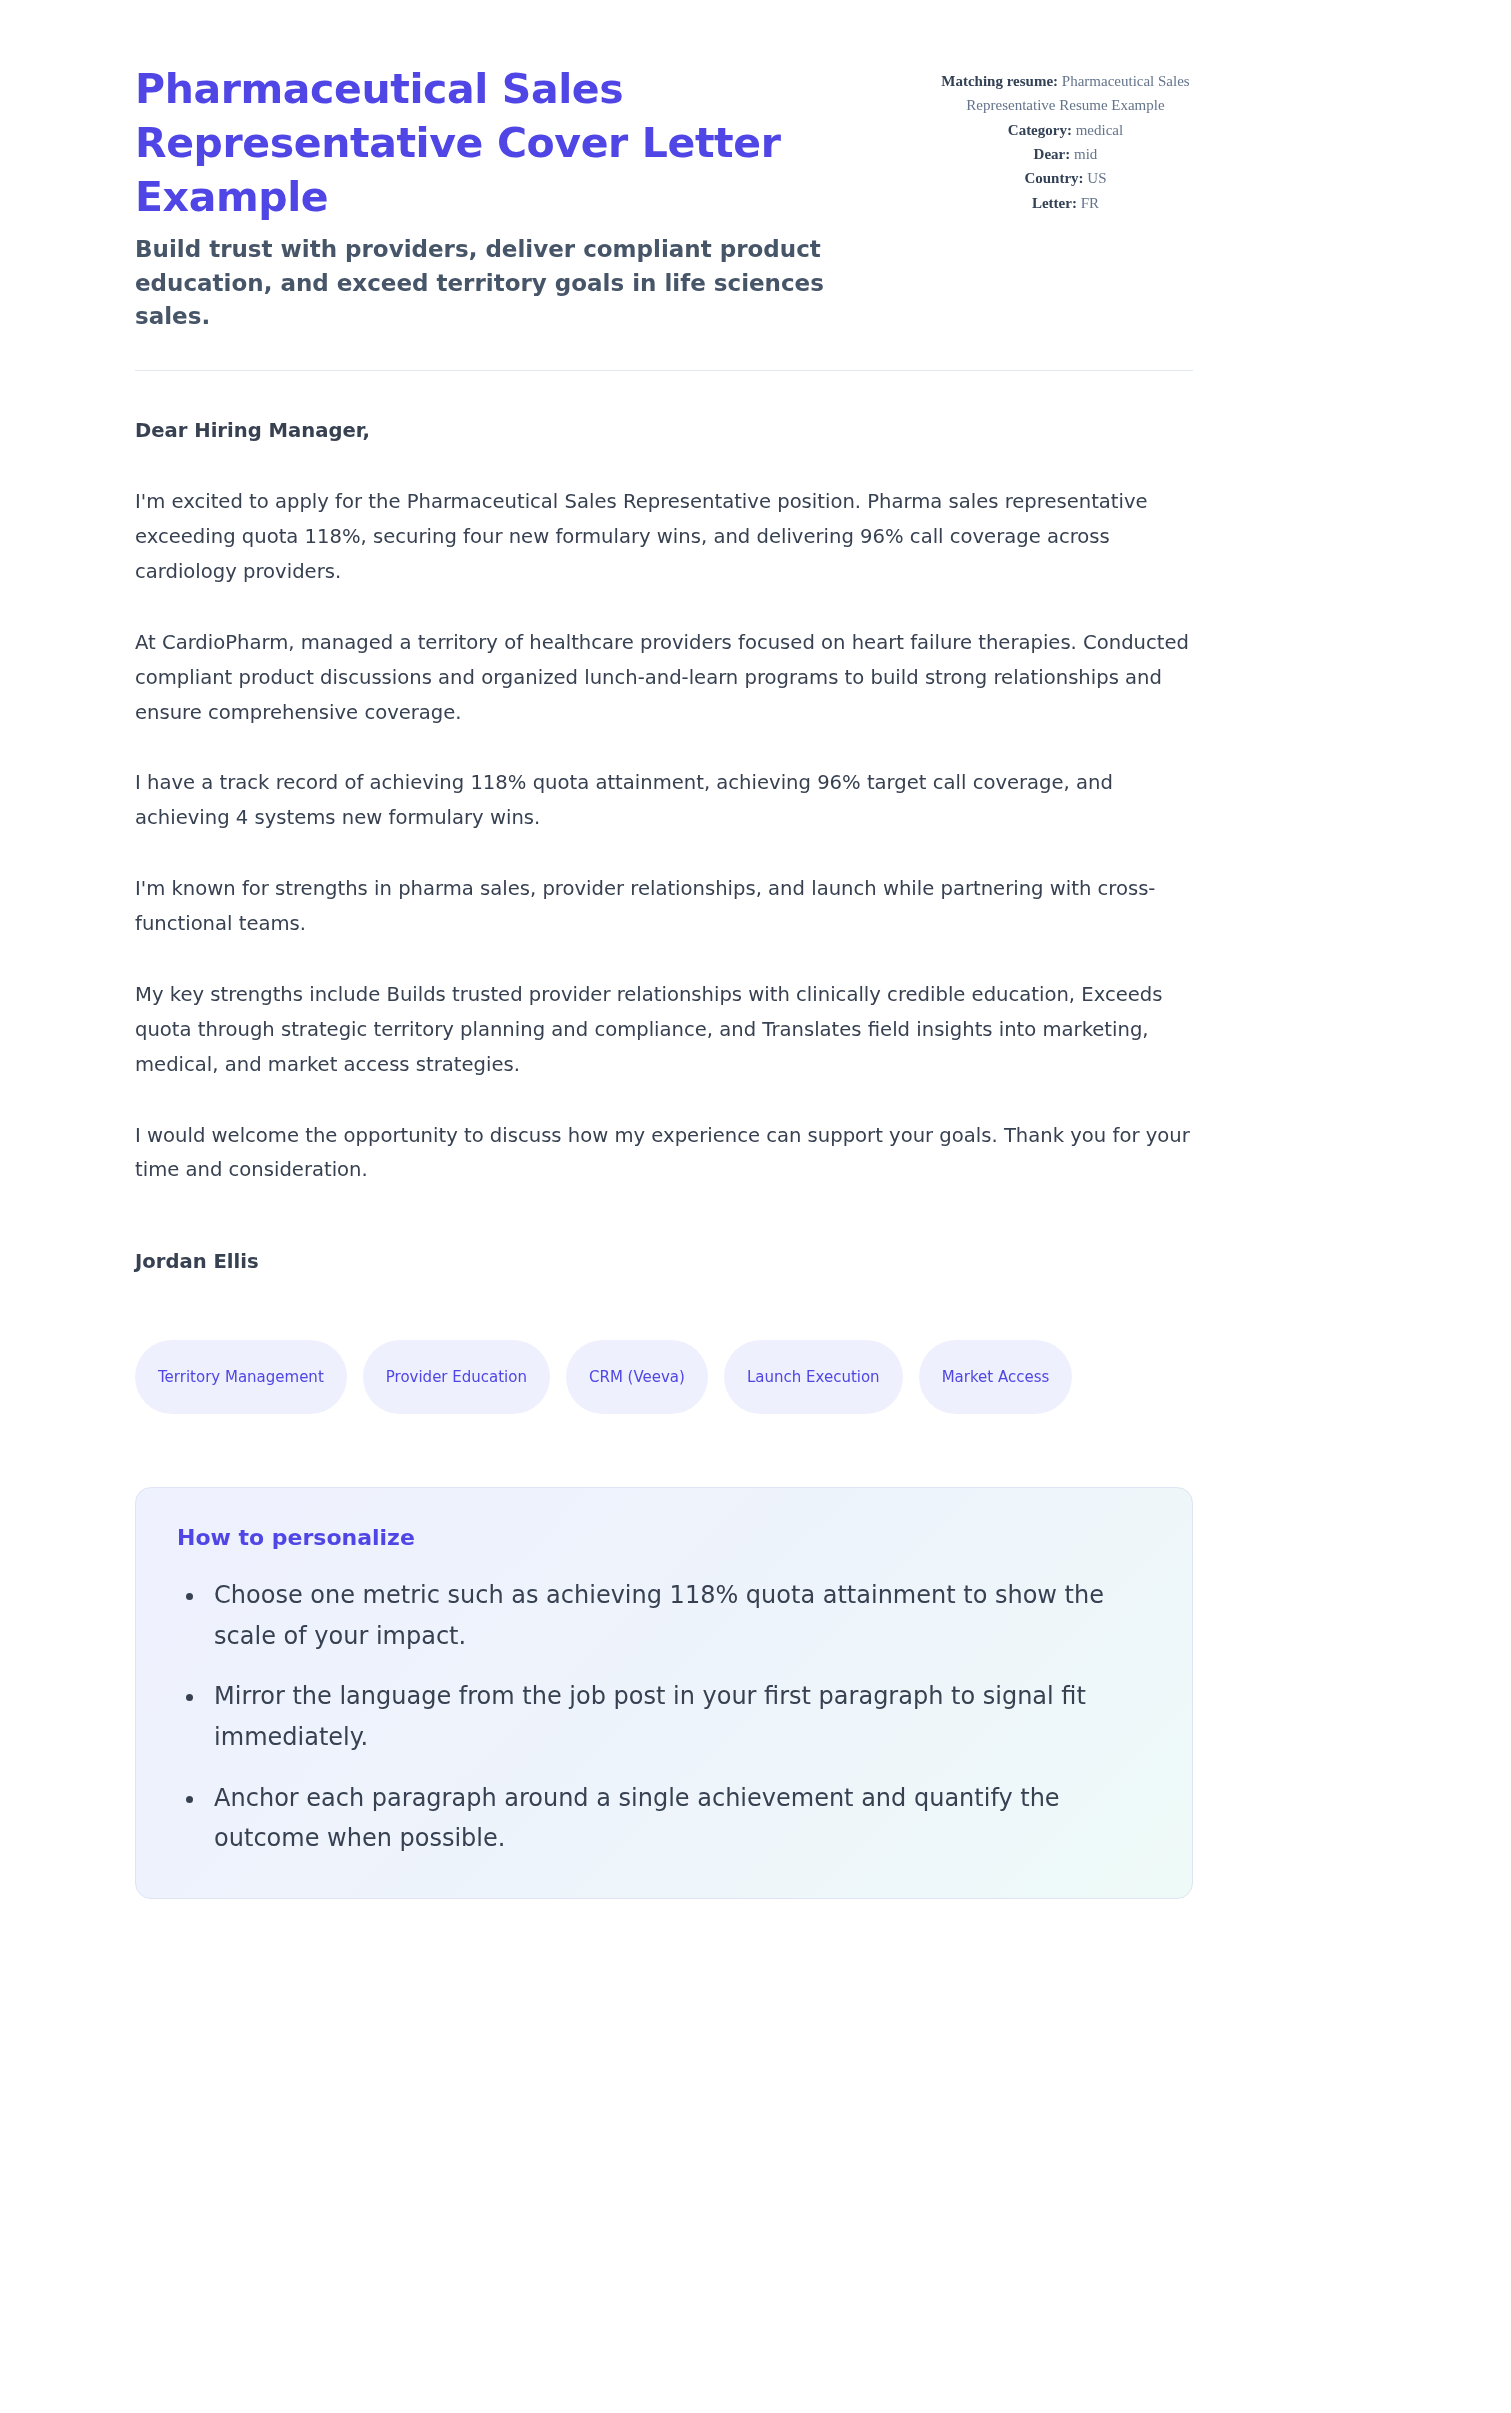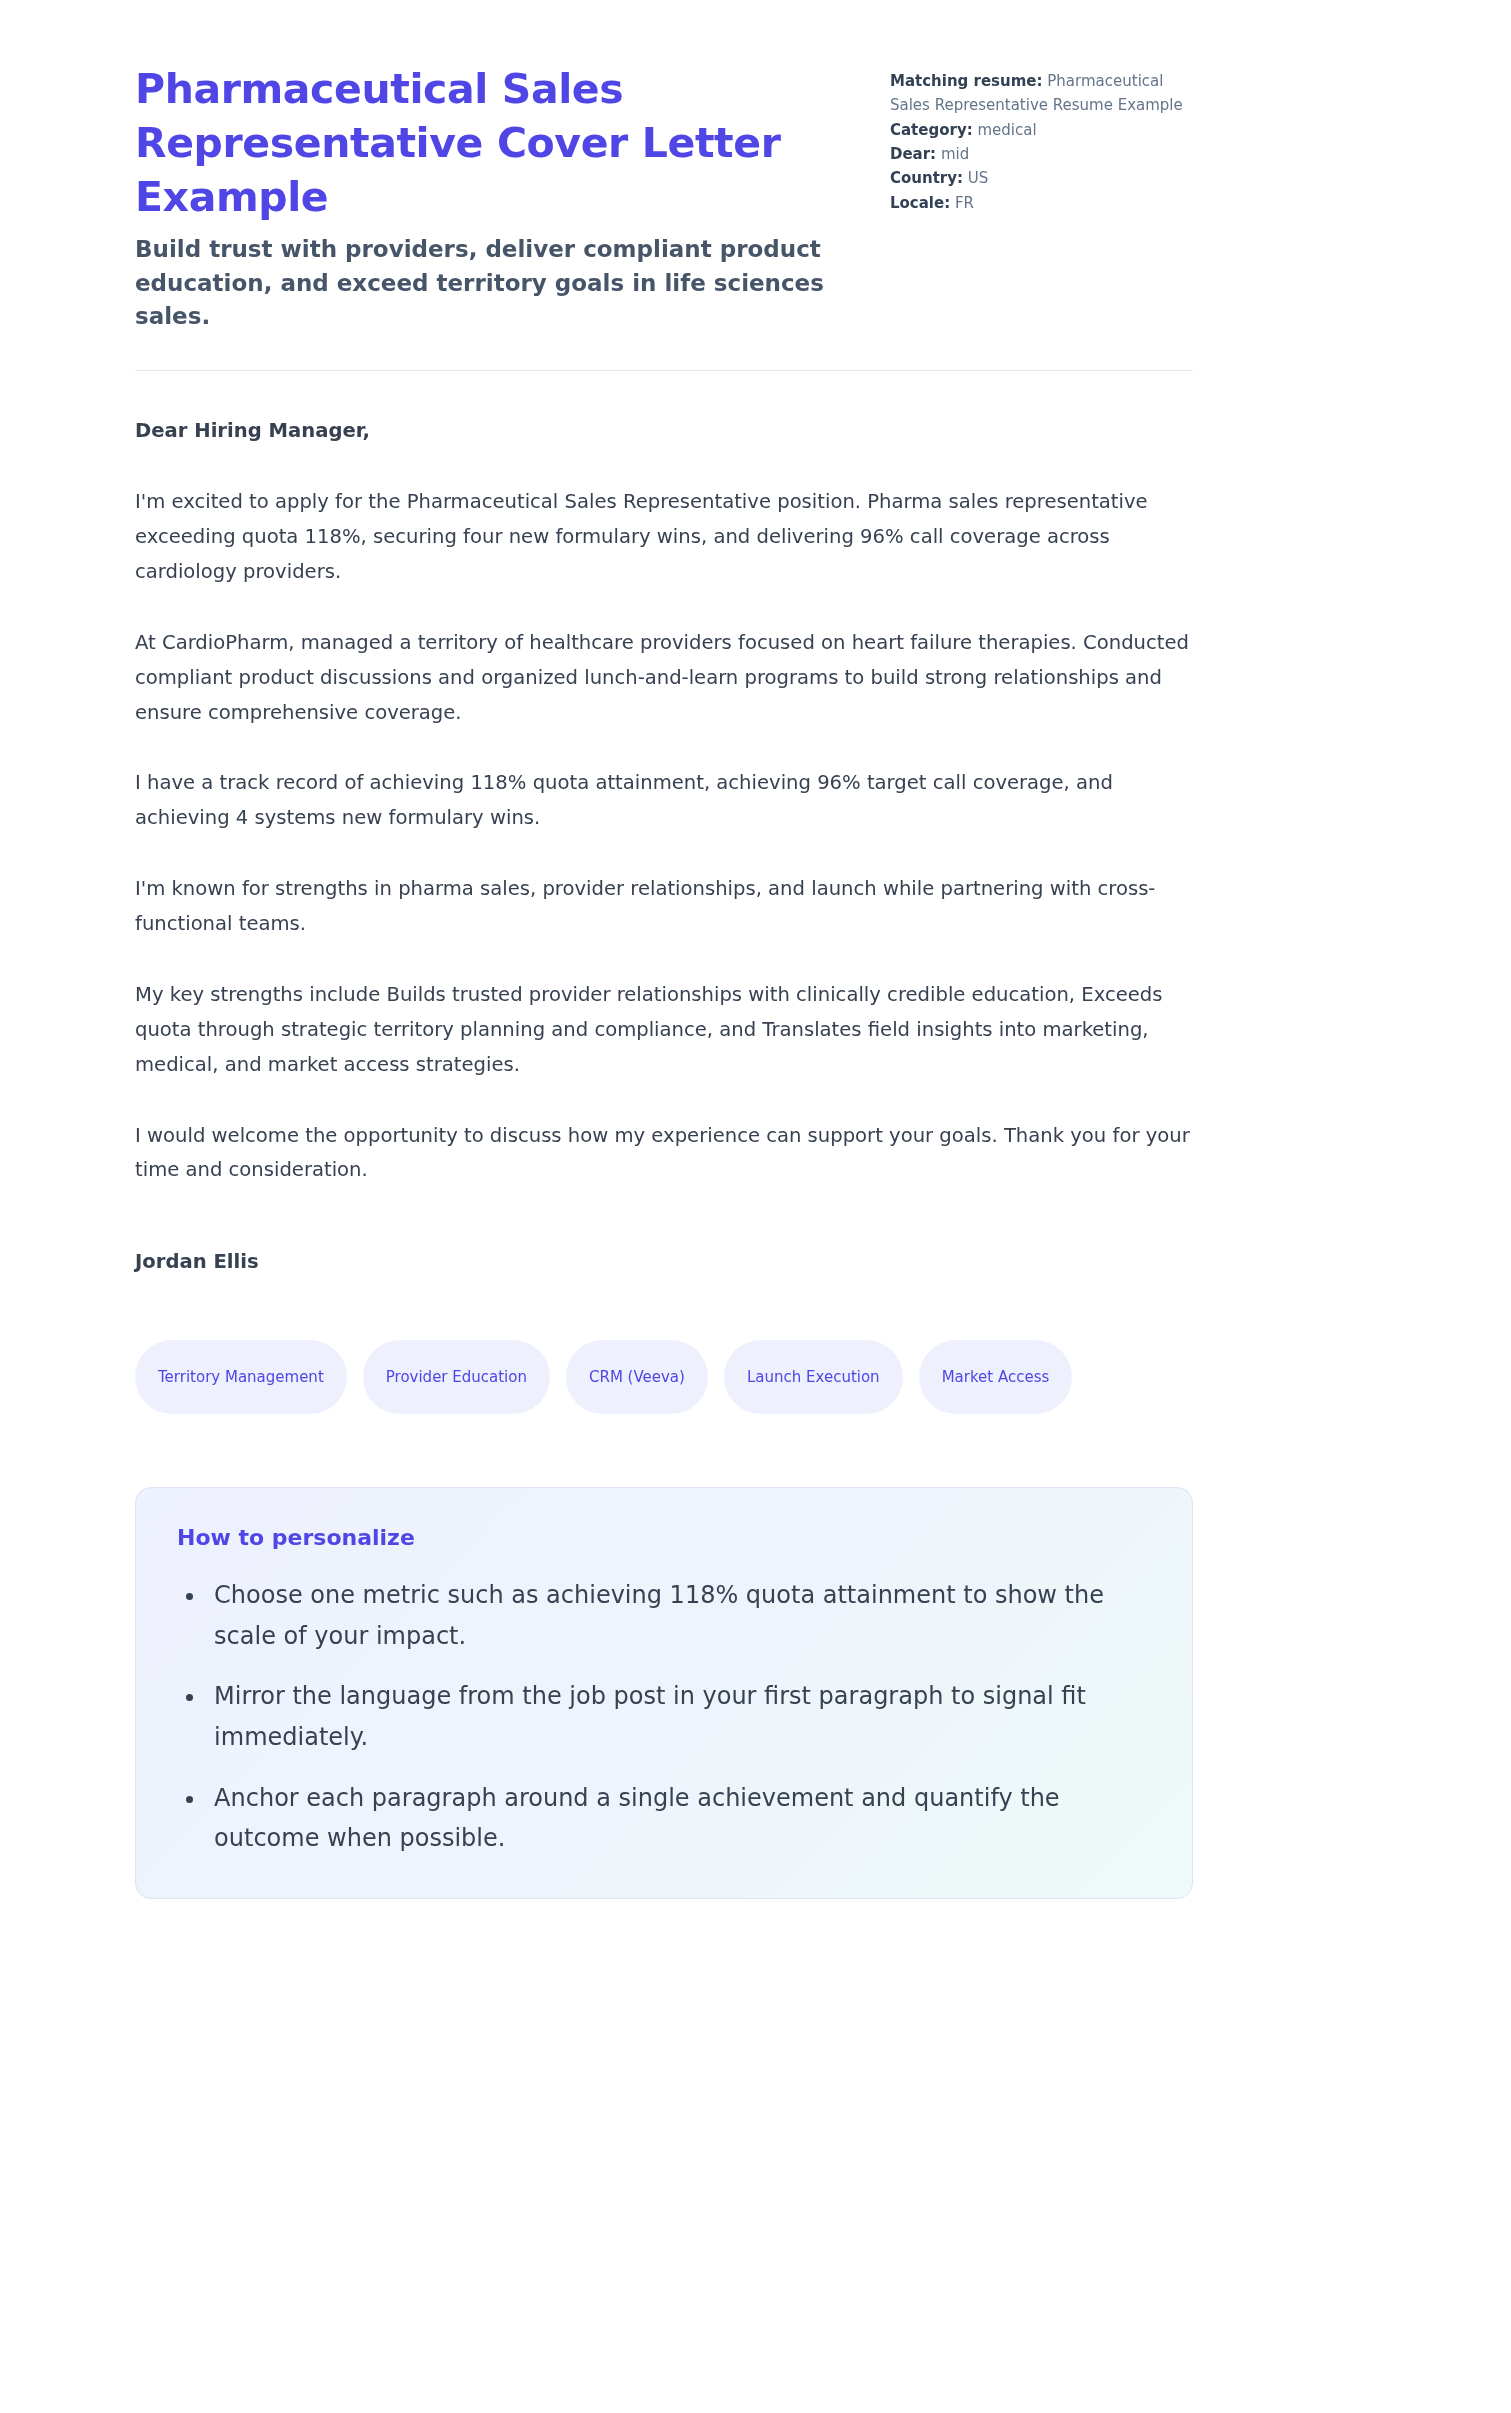--- a/index.html
+++ b/index.html
@@ -37,26 +37,27 @@
   }
   .doc-subtitle {
     font-size: 23px;
     line-height: 1.45;
     font-weight: 700;
     color: #475569;
     margin: 0;
     max-width: 836px;
   }
   .meta {
-    text-align: left;
+    text-align: center;
     font-size: 15px;
     line-height: 1.62;
     color: #64748b;
     min-width: 240px;
     padding-top: 7.1px;
+    font-family: Liberation Serif, serif;
   }
   .meta .meta-row { display: block; }
   .meta b { color: #334155; font-weight: 700; }
 
   .divider {
     height: 0.9px;
     background: #e2e8f0;
     margin: 37px 0 43px 0;
   }
 
@@ -153,21 +154,21 @@
       </span>
       <span class="meta-row">
         <b>Dear:</b>
         <span>mid</span>
       </span>
       <span class="meta-row">
         <b>Country:</b>
         <span>US</span>
       </span>
       <span class="meta-row">
-        <b>Locale:</b>
+        <b>Letter:</b>
         <span>FR</span>
       </span>
     </div>
   </div>
 
   <div class="divider"></div>
 
   <div class="letter">
     <p class="salutation">Dear Hiring Manager,</p>
     <p>I'm excited to apply for the Pharmaceutical Sales Representative position. Pharma sales representative exceeding quota 118%, securing four new formulary wins, and delivering 96% call coverage across cardiology providers.</p>

